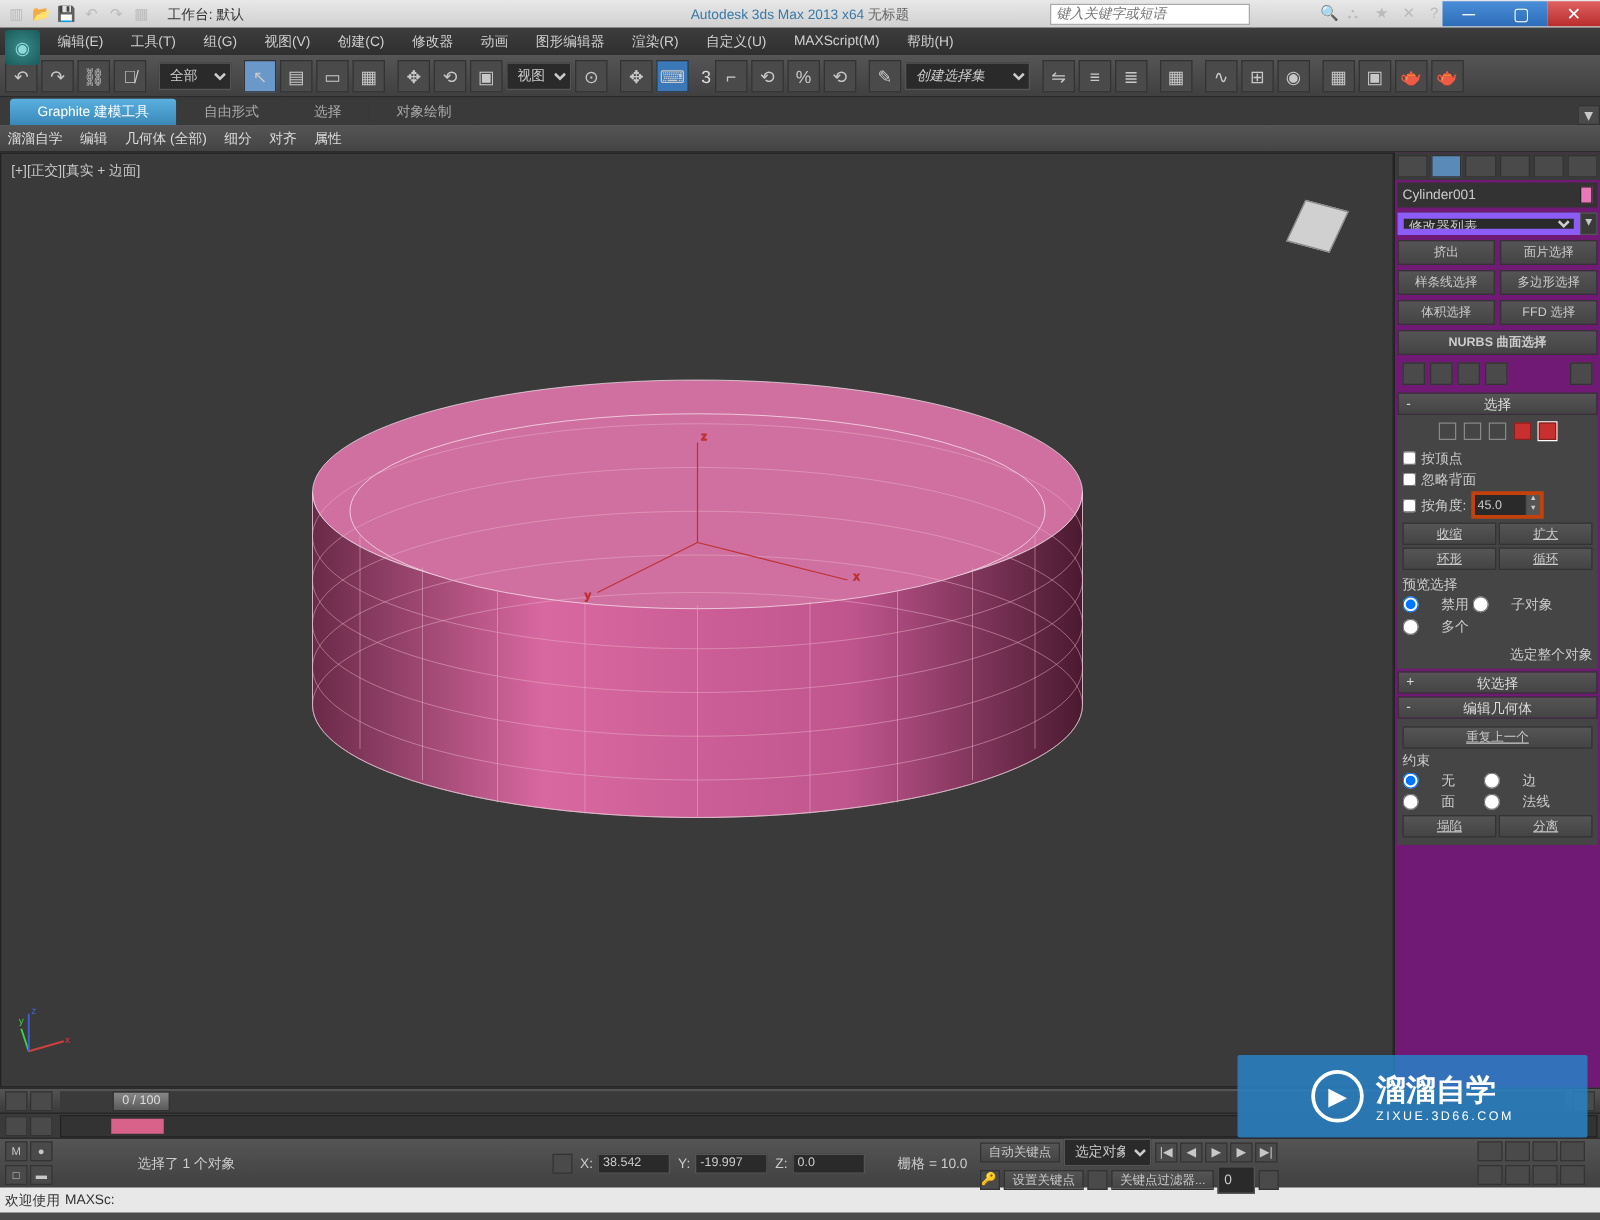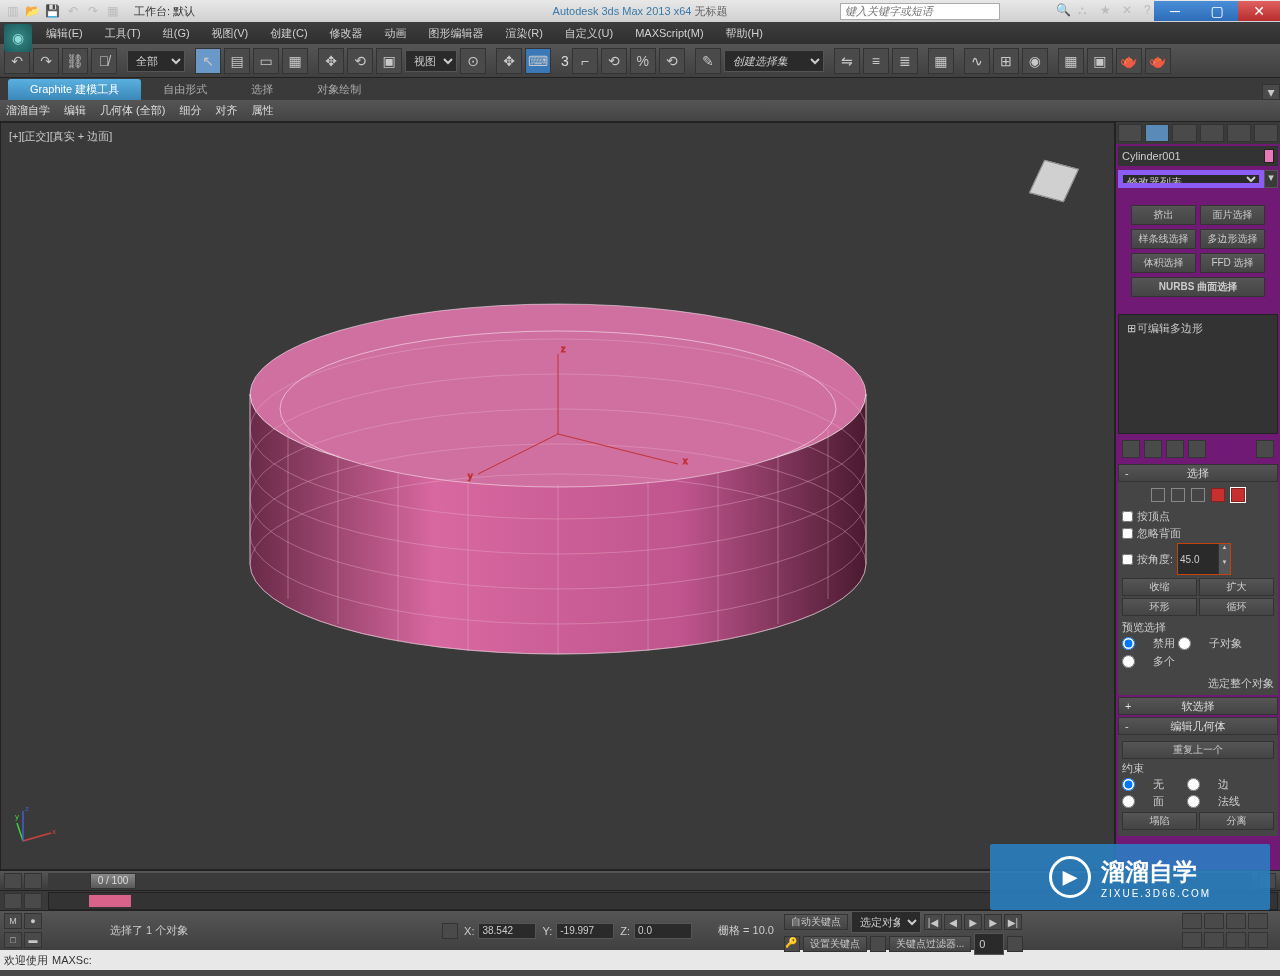--- a/index.html
+++ b/index.html
@@ -51,44 +51,44 @@
 
 .cmd-panel { width: 165px; background: #701a75; border-left: 1px solid #222; display: flex; flex-direction: column; }
 .cmd-tabs { height: 22px; display: flex; gap: 3px; padding: 2px; background: #3a3a3a; }
 .cmd-tab { flex: 1; height: 18px; background: #4a4a4a; border: 1px solid #333; cursor: pointer; }
 .cmd-tab.active { background: #5a8ab8; }
 .obj-name { height: 20px; background: #333; margin: 2px; display: flex; align-items: center; padding: 0 4px; }
 .obj-name input { flex: 1; background: transparent; border: none; color: #ccc; font-size: 11px; }
 .obj-color { width: 14px; height: 14px; background: #e878b8; border: 1px solid #222; }
 .mod-select { height: 18px; margin: 2px; display: flex; }
 .mod-select select { flex: 1; background: #2a2a2a; color: #ccc; border: 5px solid #8b5cf6; font-size: 11px; }
-.mod-btns { display: flex; flex-wrap: wrap; margin: 15px; gap: 4px; }
+.mod-btns { display: flex; flex-wrap: wrap; margin: 2px; gap: 4px; }
 .mod-btn { flex: 1 1 48%; height: 20px; background: linear-gradient(#555,#444); border: 1px solid #333; color: #ccc; font-size: 10px; cursor: pointer; display: flex; align-items: center; justify-content: center; }
 .mod-btn.full { flex: 1 1 100%; font-weight: bold; }
 .mod-stack { height: 120px; background: #333; border: 1px solid #222; margin: 2px; padding: 4px; font-size: 11px; }
 .mod-stack-item { padding: 2px 4px; }
 .mod-stack-item .plus { display: inline-block; width: 10px; }
 .stack-tools { display: flex; gap: 4px; margin: 2px; padding: 2px 4px; }
 .stack-tools div { width: 18px; height: 18px; background: #4a4a4a; border: 1px solid #333; cursor: pointer; }
 
 .rollout { margin: 2px 2px 0 2px; }
 .rollout-header { height: 18px; background: linear-gradient(#555,#444); border: 1px solid #333; display: flex; align-items: center; justify-content: center; font-size: 11px; color: #ddd; cursor: pointer; position: relative; }
 .rollout-header .sign { position: absolute; left: 6px; }
 .rollout-body { background: #454545; padding: 4px; font-size: 11px; color: #ccc; }
 .sel-icons { display: flex; gap: 6px; justify-content: center; padding: 2px 0 6px 0; }
 .sel-icon { width: 14px; height: 14px; border: 1px solid #888; cursor: pointer; }
 .sel-icon.red { background: #c83030; border-color: #882020; }
 .sel-icon.sel { box-shadow: 0 0 0 1px #fff; }
 .chk-row { display: flex; align-items: center; gap: 4px; padding: 1px 0; }
 .chk-row input[type=checkbox]{ width: 11px; height: 11px; }
-.spin { display: inline-flex; border: 1px solid #c2410c; height: 32px; }
+.spin { display: inline-flex; border: 3px solid #c2410c; height: 22px; }
 .spin input { width: 40px; background: #2a2a2a; border: none; color: #ccc; font-size: 10px; padding: 0 2px; }
 .spin .arrows { width: 12px; display: flex; flex-direction: column; }
 .spin .arrows div { flex:1; background: #555; border-left: 1px solid #333; font-size: 6px; text-align: center; line-height: 6px; }
-.twin-btn { display: flex; gap: 2px; margin: 2px 0; }
+.twin-btn { display: flex; gap: 2px; margin: 2px 0; text-decoration: underline; }
 .twin-btn div { flex: 1; height: 18px; background: linear-gradient(#555,#444); border: 1px solid #333; display: flex; align-items: center; justify-content: center; cursor: pointer; font-size: 10px; }
 .radio-row { display: flex; align-items: center; gap: 3px; padding: 1px 0; flex-wrap: wrap; }
 .radio-row label { display: flex; align-items: center; gap: 18px; }
 
 
 .timeline { height: 20px; background: linear-gradient(#555,#3a3a3a); display: flex; align-items: center; border-top: 1px solid #222; }
 .time-slider { flex: 1; height: 16px; position: relative; background: #3a3a3a; margin: 0 2px; }
 .time-slider .thumb { position: absolute; left: 42px; top: 0; width: 46px; height: 16px; background: linear-gradient(#888,#5a5a5a); border: 1px solid #333; font-size: 10px; color: #ddd; display: flex; align-items: center; justify-content: center; }
 .time-ctrls { display: flex; gap: 2px; padding: 0 4px; }
 .time-ctrls div { width: 18px; height: 16px; background: #4a4a4a; border: 1px solid #333; }
@@ -312,23 +312,20 @@
     </div>
     <div class="mod-btns">
       <div class="mod-btn">挤出</div>
       <div class="mod-btn">面片选择</div>
       <div class="mod-btn">样条线选择</div>
       <div class="mod-btn">多边形选择</div>
       <div class="mod-btn">体积选择</div>
       <div class="mod-btn">FFD 选择</div>
       <div class="mod-btn full">NURBS 曲面选择</div>
     </div>
-    <div class="mod-stack">
-      <div class="mod-stack-item"><span class="plus">⊞</span><span>可编辑多边形</span></div>
-    </div>
     <div class="stack-tools">
       <div></div>
       <div></div>
       <div></div>
       <div></div>
       <div style="margin-left:auto"></div>
     </div>
 
     <div class="rollout">
       <div class="rollout-header">

